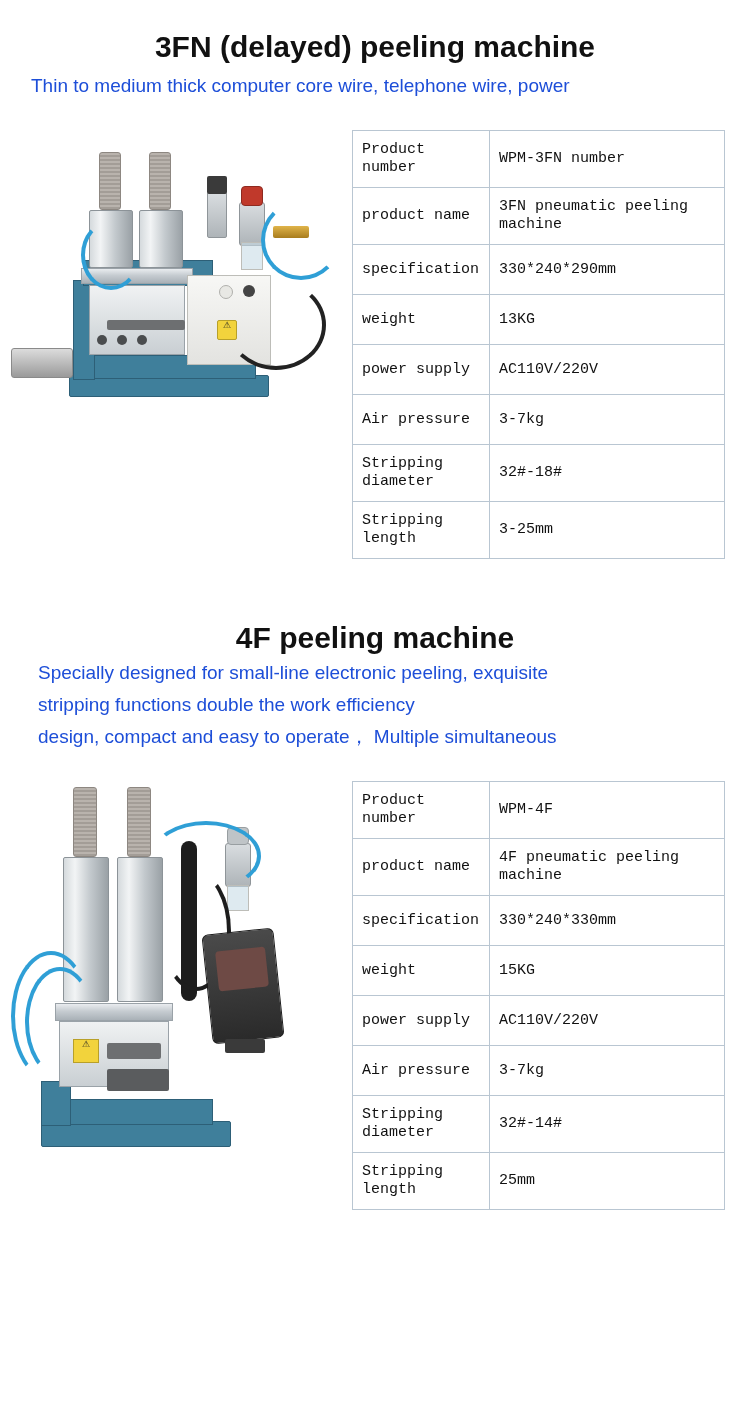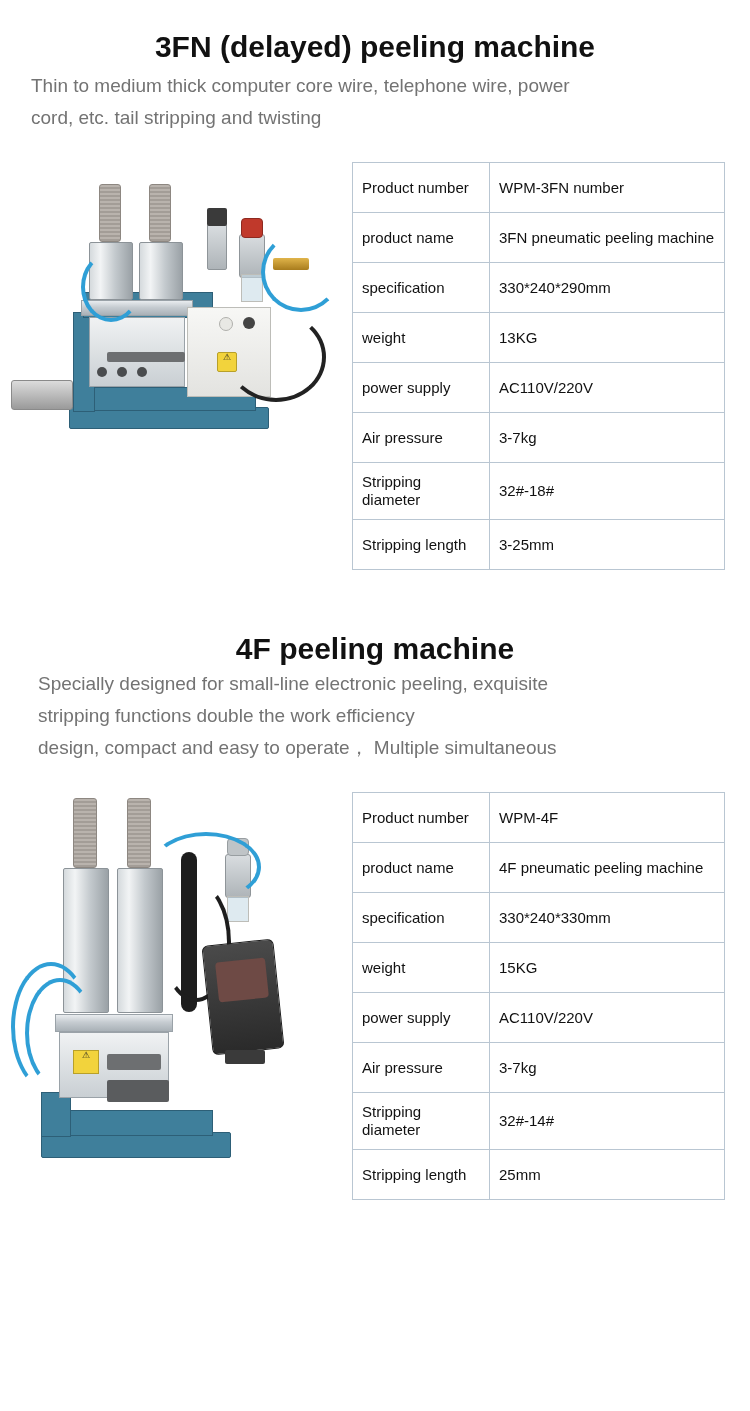--- a/index.html
+++ b/index.html
@@ -24,21 +24,21 @@
     letter-spacing: 0px;
     color: #111;
     margin: 0;
   }
   .section-1 .title { padding: 30px 0 6px 0; }
   .section-2 .title { padding: 18px 0 2px 0; }
 
   .desc {
     font-size: 19px;
     line-height: 32px;
-    color: #737373;
+    color: #1d4ed8;
     padding: 0 26px 0 31px;
     font-weight: 400;
   }
   .desc p { margin: 0; }
 
   .content-row {
     display: flex;
     align-items: flex-start;
   }
 
@@ -52,21 +52,21 @@
   }
   .spec-table-wrap {
     flex: 1 1 auto;
     padding-right: 25px;
   }
 
   table.spec {
     width: 100%;
     border-collapse: collapse;
     table-layout: fixed;
-    font-family: Liberation Sans, sans-serif;
+    font-family: Liberation Mono, monospace;
   }
   table.spec td {
     border: 1px solid #b9c6d2;
     padding: 10px 9px;
     font-size: 15px;
     color: #111;
     height: 50px;
     vertical-align: middle;
     line-height: 1.2;
   }
@@ -155,21 +155,20 @@
 </style>
 </head>
 <body>
 
 <div class="section section-1">
 
   <h1 class="title">3FN (delayed) peeling machine</h1>
 
   <div class="desc">
     <p>Thin to medium thick computer core wire, telephone wire, power</p>
-    <p>cord, etc. tail stripping and twisting</p>
   </div>
 
   <div class="content-row" style="margin-top:28px;">
     <div class="photo-wrap">
       <div class="machine m1">
 
         <div class="base" style="left:58px; top:245px; width:200px; height:22px; border-radius:2px;"></div>
         <div class="base" style="left:70px; top:225px; width:175px; height:24px;"></div>
         <div class="base" style="left:62px; top:150px; width:22px; height:100px;"></div>
         <div class="base" style="left:72px; top:130px; width:130px; height:26px;"></div>

